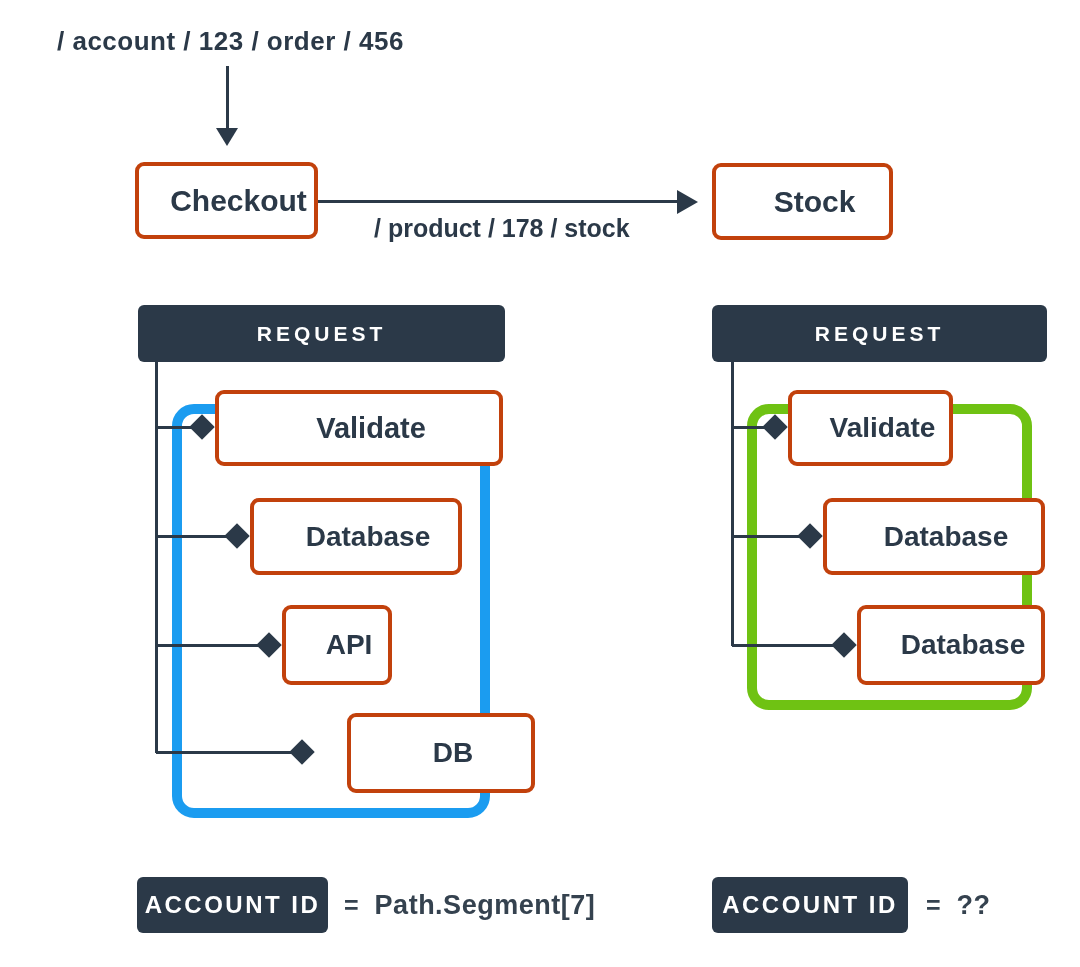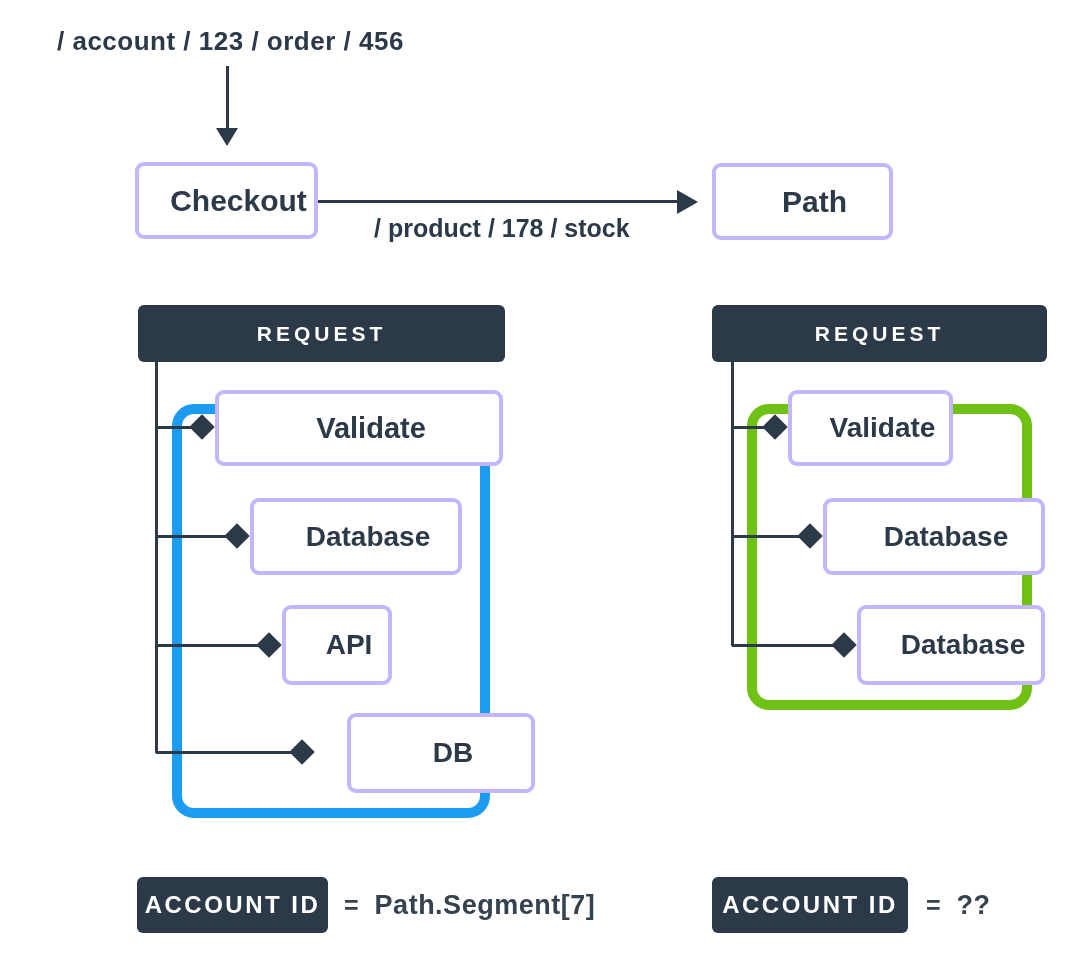--- a/index.html
+++ b/index.html
@@ -4,21 +4,21 @@
 <style>
   html,body{margin:0;padding:0;background:#ffffff;}
   .canvas{
     position:relative;width:1080px;height:967px;background:#ffffff;
     font-family:"Liberation Sans",sans-serif;font-weight:bold;color:#2b3948;
     overflow:hidden;
   }
   
   .node{
     position:absolute;box-sizing:border-box;background:#ffffff;
-    border:4px solid #c4b5fd;border-radius:9px;
+    border:4px solid #c2410c;border-radius:9px;
     display:flex;align-items:center;justify-content:center;
     font-size:29px;color:#2b3948;z-index:3;padding-left:24px;
   }
   
   .bar{
     position:absolute;box-sizing:border-box;background:#2b3948;color:#ffffff;
     border-radius:6px;display:flex;align-items:center;justify-content:center;
     z-index:3;
   }
   .hdr{font-size:21px;letter-spacing:4px;}
@@ -67,21 +67,21 @@
   <div class="line" style="left:226px;top:66px;width:3px;height:63px;"></div>
   <div class="head-down" style="left:216px;top:128px;"></div>
 
   <div class="node" style="left:135px;top:162px;width:183px;height:77px;font-size:30px;">
     <span>Checkout</span>
   </div>
   <div class="line" style="left:318px;top:200px;width:360px;height:3px;"></div>
   <div class="head-right" style="left:677px;top:190px;"></div>
   <div class="path-label mid-path">/ product / 178 / stock</div>
   <div class="node" style="left:712px;top:163px;width:181px;height:77px;font-size:30px;">
-    <span>Path</span>
+    <span>Stock</span>
   </div>
 
   <div class="loop blue" style="left:172px;top:404px;width:318px;height:414px;"></div>
 
   <div class="bar hdr" style="left:138px;top:305px;width:367px;height:57px;">
     <span>REQUEST</span>
   </div>
 
   <div class="line" style="left:155px;top:362px;width:3px;height:391px;"></div>
   <div class="line" style="left:156px;top:426px;width:44px;height:3px;"></div>

